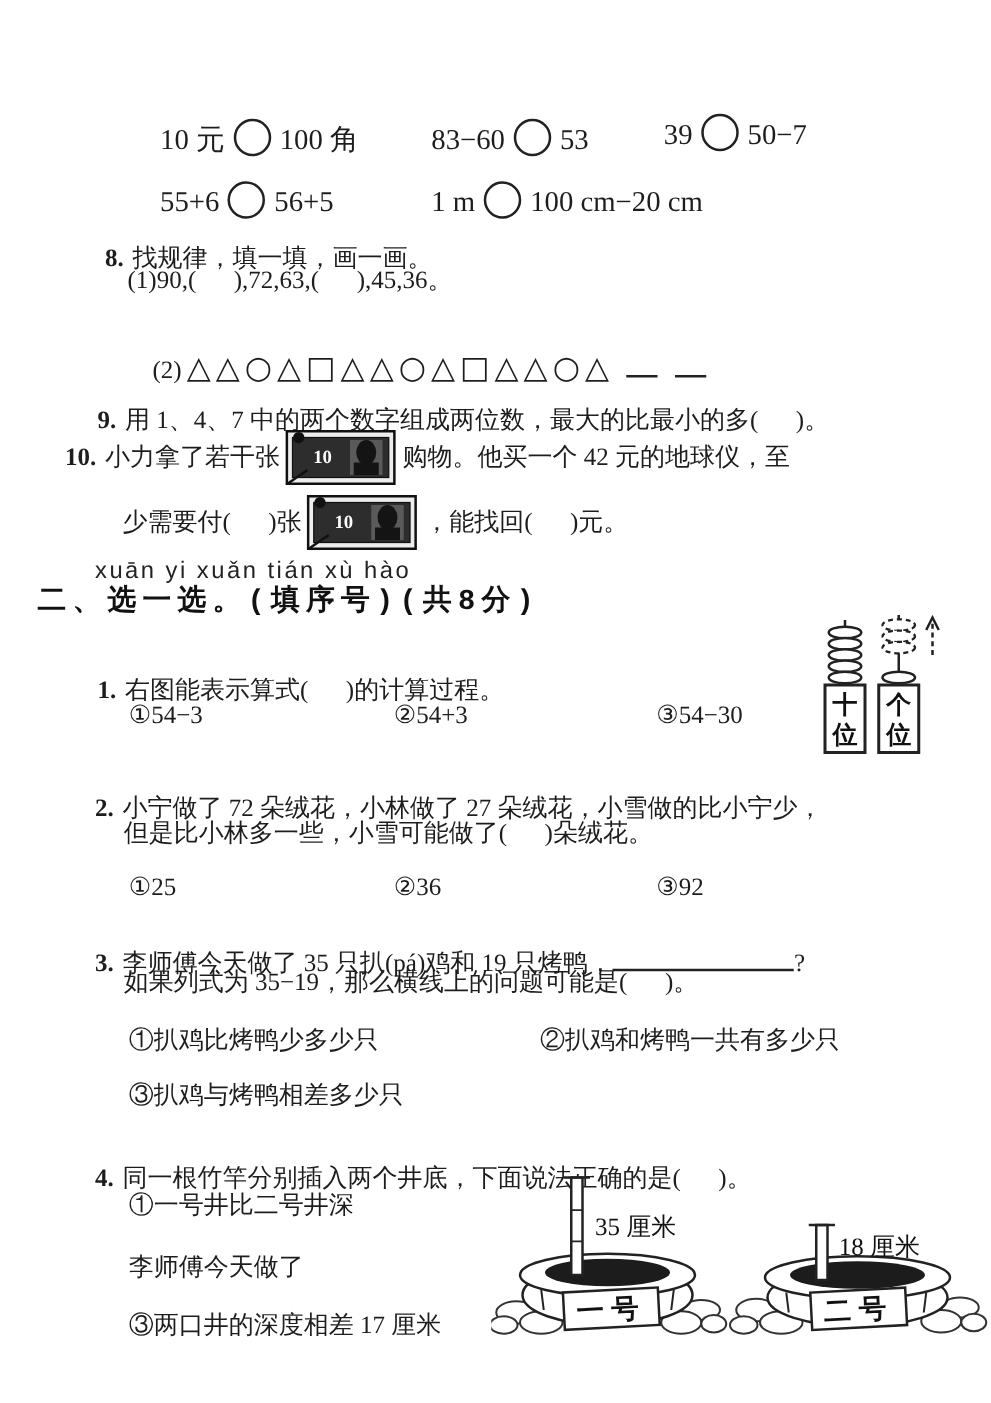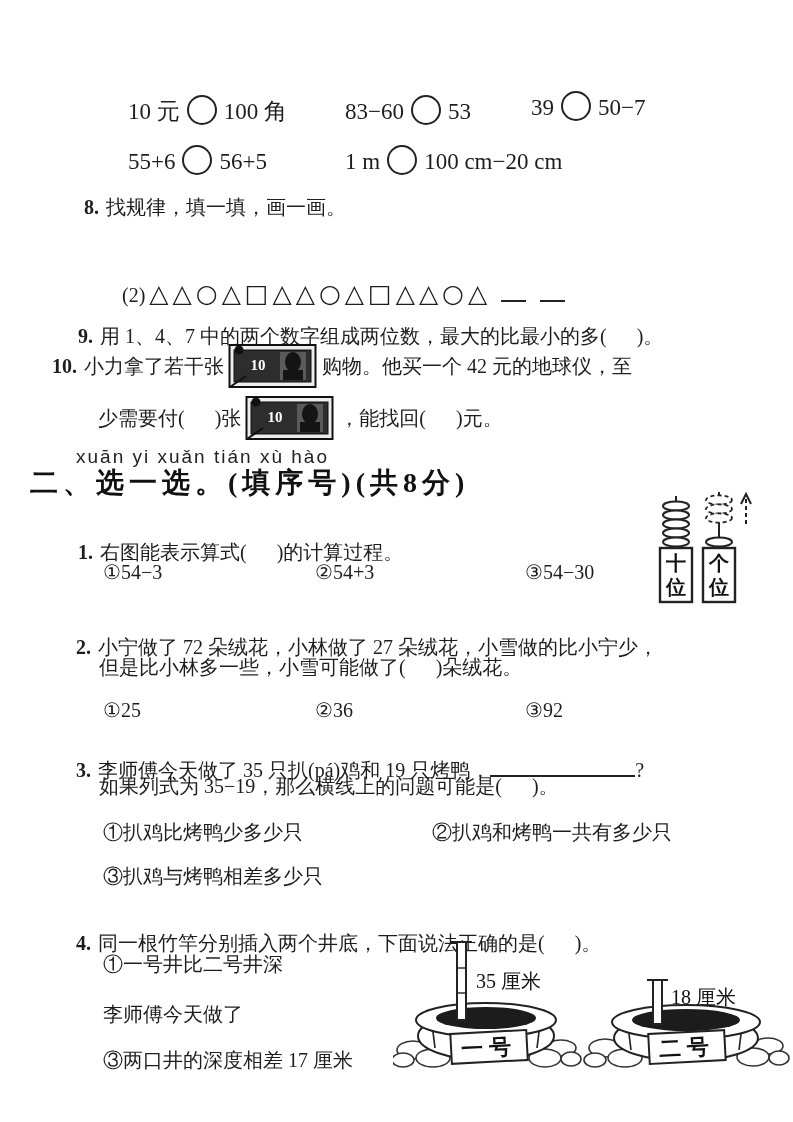--- a/index.html
+++ b/index.html
@@ -15,21 +15,21 @@
   .cmp-circle{
     display:inline-block;width:26px;height:26px;border:2px solid #222;
     border-radius:50%;vertical-align:-6px;margin:0 7px;background:#fff;
   }
   .shapes span{
     font-family:"DejaVu Sans",sans-serif;font-size:25px;margin-right:4px;
   }
   .ul{display:inline-block;border-bottom:2px solid #222;height:1em;vertical-align:baseline;}
   .blank-sm{width:25px;margin-left:10px;}
   .hdr{
-    font-family:Liberation Serif, serif;font-weight:bold;font-size:28px;
+    font-family:Liberation Mono, monospace;font-weight:bold;font-size:23px;
     letter-spacing:5px;color:#111;
   }
   .pinyin{
     font-family:"Liberation Sans",sans-serif;font-size:19px;letter-spacing:2px;color:#222;
   }
   .note-svg{vertical-align:middle;margin:0 4px;}
   svg text{font-family:"Liberation Serif",serif;}
   svg .cjk{font-weight:bold;}
 </style>
 </head>
@@ -50,20 +50,21 @@
   <div class="abs t big" style="left:105px;top:116px">
     <span>55+6</span><span class="cmp-circle"></span><span>56+5</span>
   </div>
   <div class="abs t big" style="left:322px;top:116px">
     <span>1 m</span><span class="cmp-circle"></span><span>100 cm−20 cm</span>
   </div>
 
   <div class="abs t" style="left:64px;top:170px">
     <span class="num">8.</span><span>找规律，填一填，画一画。</span>
   </div>
+  <div class="abs t" style="left:102px;top:212px">(1)90,(      ),72,63,(      ),45,36。</div>
   <div class="abs t shapes" style="left:102px;top:250px">
     <span style="font-family:'Liberation Serif',serif;font-size:20px">(2)</span><span>△</span><span>△</span><span>○</span><span>△</span><span>□</span><span>△</span><span>△</span><span>○</span><span>△</span><span>□</span><span>△</span><span>△</span><span>○</span><span>△</span><span class="ul blank-sm"></span><span class="ul blank-sm"></span>
   </div>
 
   <div class="abs t" style="left:58px;top:299px">
     <span class="num">9.</span><span>用 1、4、7 中的两个数字组成两位数，最大的比最小的多(      )。</span>
   </div>
 
   <div class="abs t flexline" style="left:52px;top:340px;height:52px">
     <span class="num">10.</span><span>小力拿了若干张</span>

